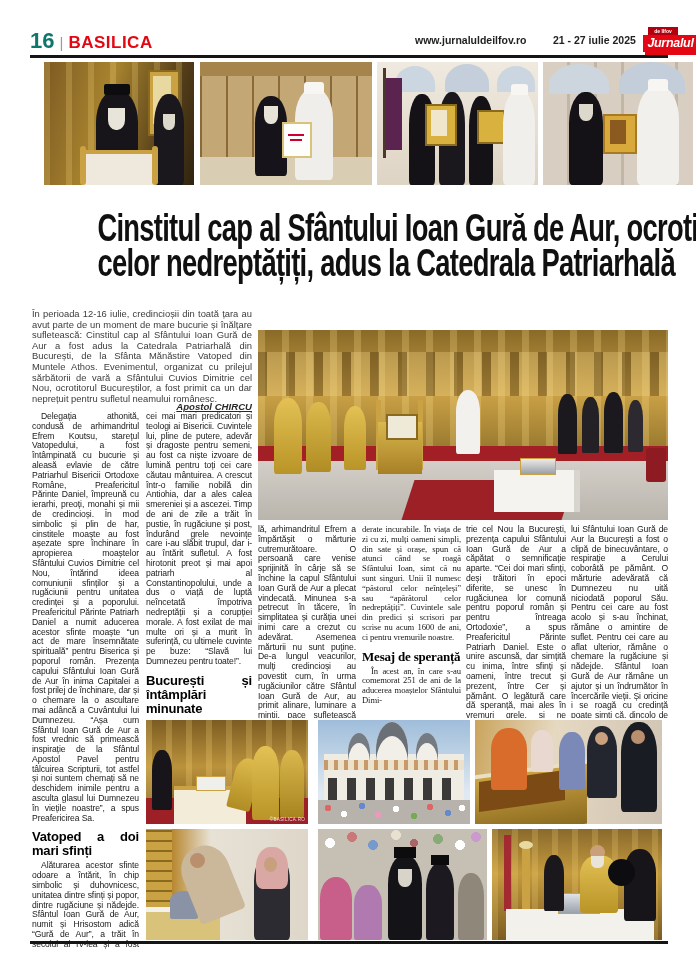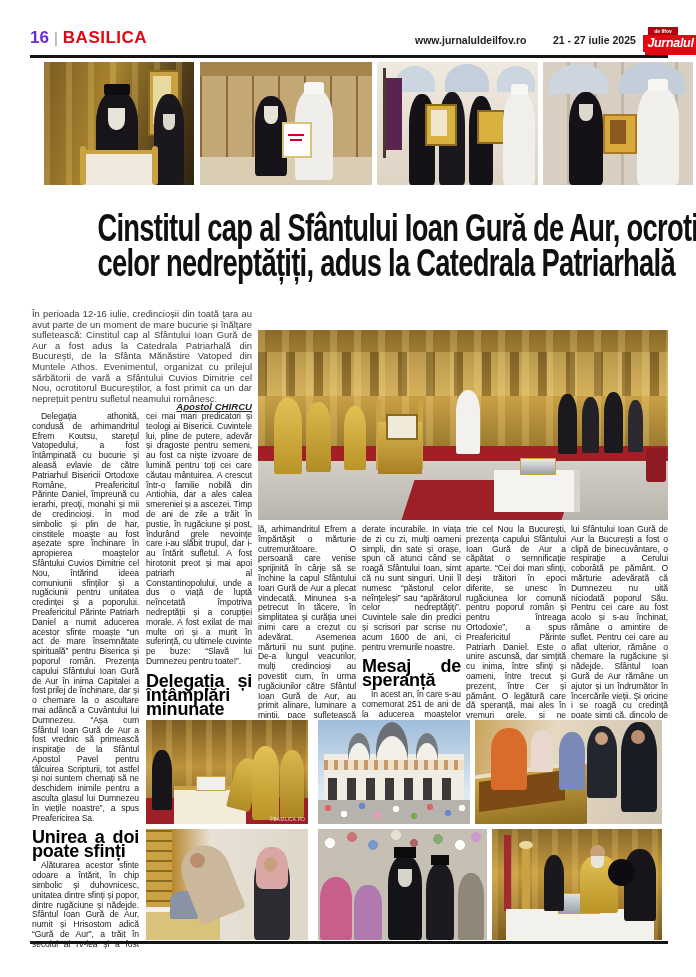--- a/index.html
+++ b/index.html
@@ -1,20 +1,20 @@
 <!DOCTYPE html>
 <html><head>
 <meta charset="utf-8">
 <style>
   html,body{margin:0;padding:0;background:#fff;width:696px;height:977px;overflow:hidden;}
   .page{position:relative;width:696px;height:977px;background:#fff;font-family:"Liberation Sans","DejaVu Sans",sans-serif;color:#1d1d1d;}
 
   
   .masthead{position:absolute;left:30px;top:28px;width:638px;height:27px;}
-  .pagenum{font-size:17px;font-weight:bold;color:#6d28d9;letter-spacing:0;}
+  .pagenum{font-size:22px;font-weight:bold;color:#0f766e;letter-spacing:0;}
   .pipe{font-size:15px;color:#9a9a9a;margin:0 5px;font-weight:normal;}
   .section{font-size:17px;font-weight:bold;color:#e30613;letter-spacing:.5px;}
   .website{position:absolute;left:385px;top:6px;font-size:10.5px;font-weight:bold;color:#222;}
   .daterange{position:absolute;left:523px;top:6px;font-size:10.5px;font-weight:bold;color:#222;}
   .logo{position:absolute;left:613px;top:0px;width:55px;height:29px;}
   .logo-top{position:absolute;left:5px;top:-1px;width:30px;height:8px;background:#b3000f;color:#fff;font-size:5px;font-weight:bold;text-align:center;line-height:8px;}
   .logo-main{position:absolute;left:0;top:7px;width:55px;height:17px;background:#e30613;color:#fff;font-size:12.5px;font-weight:bold;font-style:italic;text-align:center;line-height:17px;letter-spacing:-.3px;}
   .logo-strip{position:absolute;left:2px;top:24px;width:51px;height:3px;background:#e30613;}
   .head-rule{position:absolute;left:30px;top:55px;width:638px;height:3px;background:#151515;}
 
@@ -33,25 +33,25 @@
   .standfirst .dot{font-size:10px;vertical-align:1px;margin-right:6px;}
 
   
   .intro{position:absolute;left:32px;top:309px;width:220px;font-size:9.4px;line-height:10.6px;color:#3c3c3c;text-align:justify;}
   .byline{position:absolute;left:32px;top:401px;width:220px;text-align:right;font-size:9.6px;font-weight:bold;font-style:italic;text-decoration:underline;color:#2a2a2a;}
 
   
   .col{position:absolute;font-size:8.6px;line-height:9.8px;text-align:justify;color:#191919;overflow:hidden;letter-spacing:-.1px;}
   .col p{margin:0;}
   .col p.ind{text-indent:9px;}
-  .col h3{margin:7px 0 3px;font-size:18px;line-height:14px;color:#000;letter-spacing:-.2px;}
+  .col h3{margin:7px 0 3px;font-size:13px;line-height:14px;color:#000;letter-spacing:-.2px;}
   .c1{left:32px;top:412px;width:107px;height:538px;}
   .c2{left:146px;top:412px;width:106px;height:306px;}
   .c3{left:258px;top:525px;width:98px;height:193px;}
-  .c4{left:362px;top:525px;width:99px;height:193px;}
+  .c4{left:362px;top:525px;width:99px;height:193px;font-family:Liberation Serif, serif;}
   .c5{left:466px;top:525px;width:100px;height:193px;}
   .c6{left:571px;top:525px;width:97px;height:193px;}
 
   .foot-rule{position:absolute;left:30px;top:941px;width:638px;height:2.5px;background:#151515;}
   .wm{position:absolute;right:3px;bottom:2px;font-size:4.5px;color:rgba(255,255,255,.85);letter-spacing:.3px;}
 </style>
 </head>
 <body>
 
 <div class="page">
@@ -152,26 +152,26 @@
     <div class="el rtop" style="left:198px;top:60px;width:24px;height:64px;background:#f2f1ed"></div>
     <div class="el rtop" style="left:300px;top:64px;width:19px;height:60px;background:#1b191d"></div>
     <div class="el rtop" style="left:324px;top:67px;width:17px;height:56px;background:#232126"></div>
     <div class="el rtop" style="left:346px;top:62px;width:19px;height:61px;background:#1b191d"></div>
     <div class="el rtop" style="left:370px;top:70px;width:15px;height:52px;background:#2c2a30"></div>
     <div class="el" style="left:388px;top:118px;width:20px;height:34px;background:#8e1b22;border-radius:3px"></div>
   </div>
 
   <div class="col c1">
     <p class="ind">Delegația athonită, condusă de arhimandritul Efrem Koutsu, starețul Vatopedului, a fost întâmpinată cu bucurie și aleasă evlavie de către Patriarhul Bisericii Ortodoxe Române, Preafericitul Părinte Daniel, împreună cu ierarhi, preoți, monahi și mii de credincioși. În mod simbolic și plin de har, cinstitele moaște au fost așezate spre închinare în apropierea moaștelor Sfântului Cuvios Dimitrie cel Nou, întărind ideea comuniunii sfinților și a rugăciunii pentru unitatea credinței și a poporului. Preafericitul Părinte Patriarh Daniel a numit aducerea acestor sfinte moaște “un act de mare însemnătate spirituală” pentru Biserica și poporul român. Prezența capului Sfântului Ioan Gură de Aur în inima Capitalei a fost prilej de închinare, dar și o chemare la o ascultare mai adâncă a Cuvântului lui Dumnezeu. “Așa cum Sfântul Ioan Gură de Aur a fost vrednic să primească inspirație de la Sfântul Apostol Pavel pentru tâlcuirea Scripturii, tot astfel și noi suntem chemați să ne deschidem inimile pentru a asculta glasul lui Dumnezeu în viețile noastre”, a spus Preafericirea Sa.</p>
-    <h3>Unirea a doi poate sfinți</h3>
+    <h3>Vatoped a doi mari sfinți</h3>
     <p class="ind">Alăturarea acestor sfinte odoare a întărit, în chip simbolic și duhovnicesc, unitatea dintre sfinți și popor, dintre rugăciune și nădejde. Sfântul Ioan Gură de Aur, numit și Hrisostom adică “Gură de Aur”, a trăit în secolul al IV-lea și a fost unul dintre</p>
   </div>
   <div class="col c2">
     <p>cei mai mari predicatori și teologi ai Bisericii. Cuvintele lui, pline de putere, adevăr și dragoste pentru semeni, au fost ca niște izvoare de lumină pentru toți cei care căutau mântuirea. A crescut într-o familie nobilă din Antiohia, dar a ales calea smereniei și a ascezei. Timp de ani de zile a trăit în pustie, în rugăciune și post, îndurând grele nevoințe care i-au slăbit trupul, dar i-au întărit sufletul. A fost hirotonit preot și mai apoi patriarh al Constantinopolului, unde a dus o viață de luptă neîncetată împotriva nedreptății și a corupției morale. A fost exilat de mai multe ori și a murit în suferință, cu ultimele cuvinte pe buze: “Slavă lui Dumnezeu pentru toate!”.</p>
-    <h3>Delegația și întâmplări minunate</h3>
+    <h3>București și întâmplări minunate</h3>
 
   </div>
   <div class="col c3">
     <p>lă, arhimandritul Efrem a împărtășit o mărturie cutremurătoare. O persoană care venise sprijinită în cârje să se închine la capul Sfântului Ioan Gură de Aur a plecat vindecată. Minunea s-a petrecut în tăcere, în simplitatea și curăția unei inimi care a crezut cu adevărat. Asemenea mărturii nu sunt puține. De-a lungul veacurilor, mulți credincioși au povestit cum, în urma rugăciunilor către Sfântul Ioan Gură de Aur, au primit alinare, luminare a minții, pace sufletească sau chiar vindecări ale unor boli consi-</p>
   </div>
   <div class="col c4">
     <p>derate incurabile. În viața de zi cu zi, mulți oameni simpli, din sate și orașe, spun că atunci când se roagă Sfântului Ioan, simt că nu sunt singuri. Unii îl numesc “păstorul celor neînțeleși” sau “apărătorul celor nedreptățiți”. Cuvintele sale din predici și scrisori par scrise nu acum 1600 de ani, ci pentru vremurile noastre.</p>
     <h3>Mesaj de speranță</h3>
     <p class="ind">În acest an, în care s-au comemorat 251 de ani de la aducerea moaștelor Sfântului Dimi-</p>
   </div>

